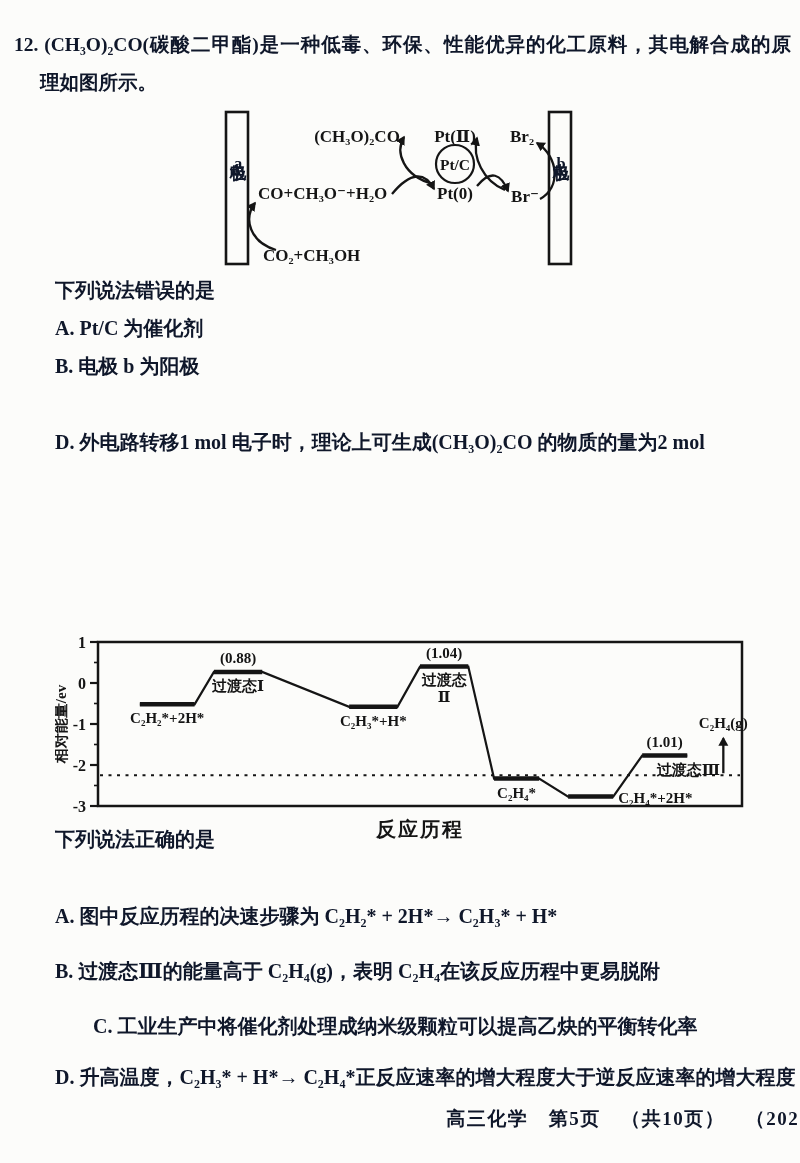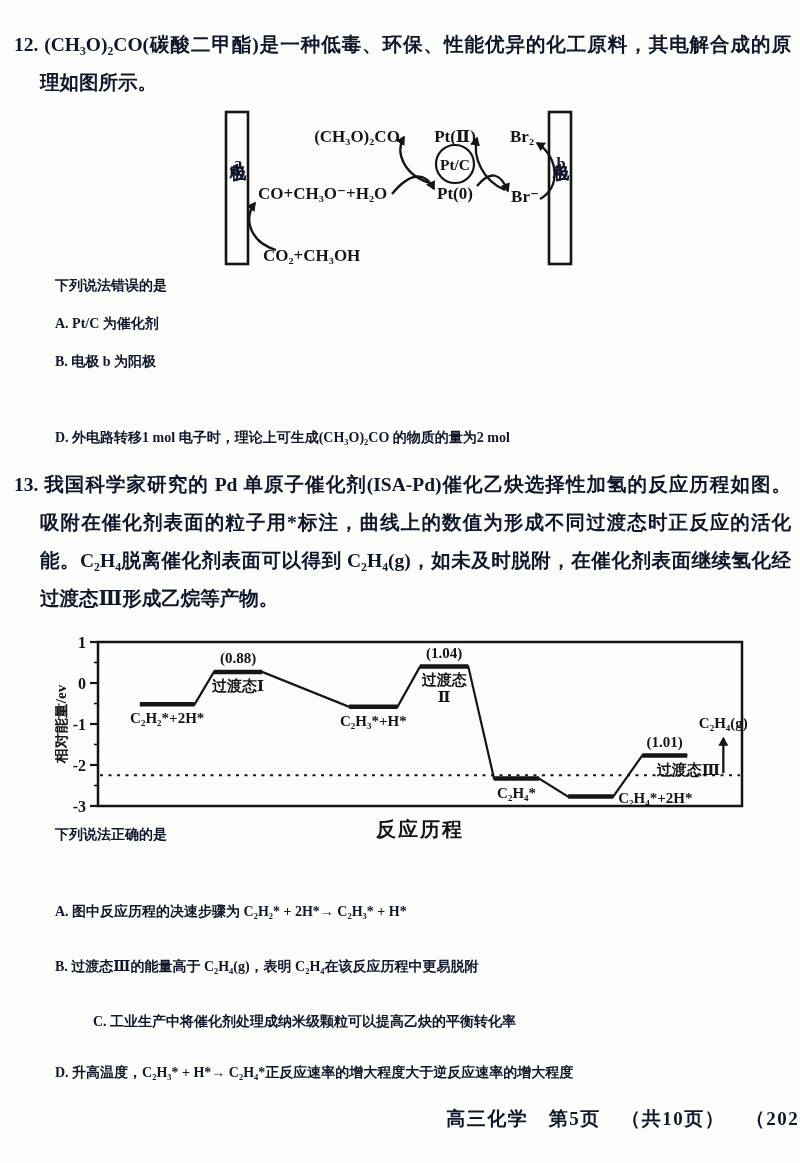--- a/index.html
+++ b/index.html
@@ -2,21 +2,21 @@
 <html><head>
 <meta charset="utf-8">
 <style>
   html,body{margin:0;padding:0;background:#e9e9e9;}
   .page{position:relative;width:800px;height:1163px;margin:0 auto;background:#fcfcfa;
         font-family:"Liberation Serif","DejaVu Serif",serif;color:#0f172a;overflow:hidden;}
   .stem{position:absolute;left:14px;width:777px;font-size:19.5px;font-weight:600;line-height:38px;}
   .stem .ln{padding-left:26px;}
   .stem .first{padding-left:0;}
   .jfull{text-align:justify;text-align-last:justify;}
-  .row{position:absolute;left:55px;font-size:14px;font-weight:600;white-space:nowrap;}
+  .row{position:absolute;left:55px;font-size:20px;font-weight:600;white-space:nowrap;}
   .footer{position:absolute;top:1106px;left:0;width:100%;text-align:right;
           font-size:19px;font-weight:600;letter-spacing:1.5px;padding-left:48px;}
   .electrode-label{position:absolute;writing-mode:vertical-rl;text-orientation:upright;
           font-size:16.5px;font-weight:700;letter-spacing:2px;line-height:1;}
   svg text{font-family:"Liberation Serif","DejaVu Serif",serif;}
   .dl{font-size:17px;font-weight:700;fill:#151515;}
   .dls{font-size:15.5px;font-weight:700;fill:#151515;}
   .cs{font-size:15px;font-weight:700;fill:#151515;}
   .ct{font-size:16px;font-weight:700;fill:#151515;}
   .cy{font-size:15px;font-weight:700;fill:#151515;}
@@ -59,26 +59,20 @@
     <text class="dl" x="263" y="261">CO₂+CH₃OH</text>
   </svg>
   <div class="electrode-label" style="left:229px;top:150px;">电极a</div>
   <div class="electrode-label" style="left:552px;top:150px;">电极b</div>
 
   <div class="row" style="top:277px;">下列说法错误的是</div>
   <div class="row" style="top:315px;">A. Pt/C 为催化剂</div>
   <div class="row" style="top:353px;">B. 电极 b 为阳极</div>
   <div class="row" style="top:429px;">D. 外电路转移1 mol 电子时，理论上可生成(CH₃O)₂CO 的物质的量为2 mol</div>
 
-  <div class="stem" style="top:466px;">
-    <div class="ln first jfull">13. 我国科学家研究的 Pd 单原子催化剂(ISA-Pd)催化乙炔选择性加氢的反应历程如图。</div>
-    <div class="ln jfull">吸附在催化剂表面的粒子用*标注，曲线上的数值为形成不同过渡态时正反应的活化</div>
-    <div class="ln jfull">能。C₂H₄脱离催化剂表面可以得到 C₂H₄(g)，如未及时脱附，在催化剂表面继续氢化经</div>
-    <div class="ln">过渡态Ⅲ形成乙烷等产物。</div>
-  </div>
 
   <svg id="energy-chart" style="position:absolute;left:55px;top:626px;" width="700" height="224" viewBox="0 0 700 224">
     <defs>
       <marker id="ahc" markerUnits="userSpaceOnUse" markerWidth="12" markerHeight="12" refX="7.5" refY="5" orient="auto">
         <path d="M0,0 L9,5 L0,10 z" fill="#151515"></path>
       </marker>
     </defs>
   <rect x="43" y="16" width="644" height="164" fill="none" stroke="#151515" stroke-width="2.5"></rect>
       <line x1="35" y1="16" x2="43" y2="16" stroke="#151515" stroke-width="2.2"></line>
       <text x="31" y="21.5" text-anchor="end" class="ct">1</text>

